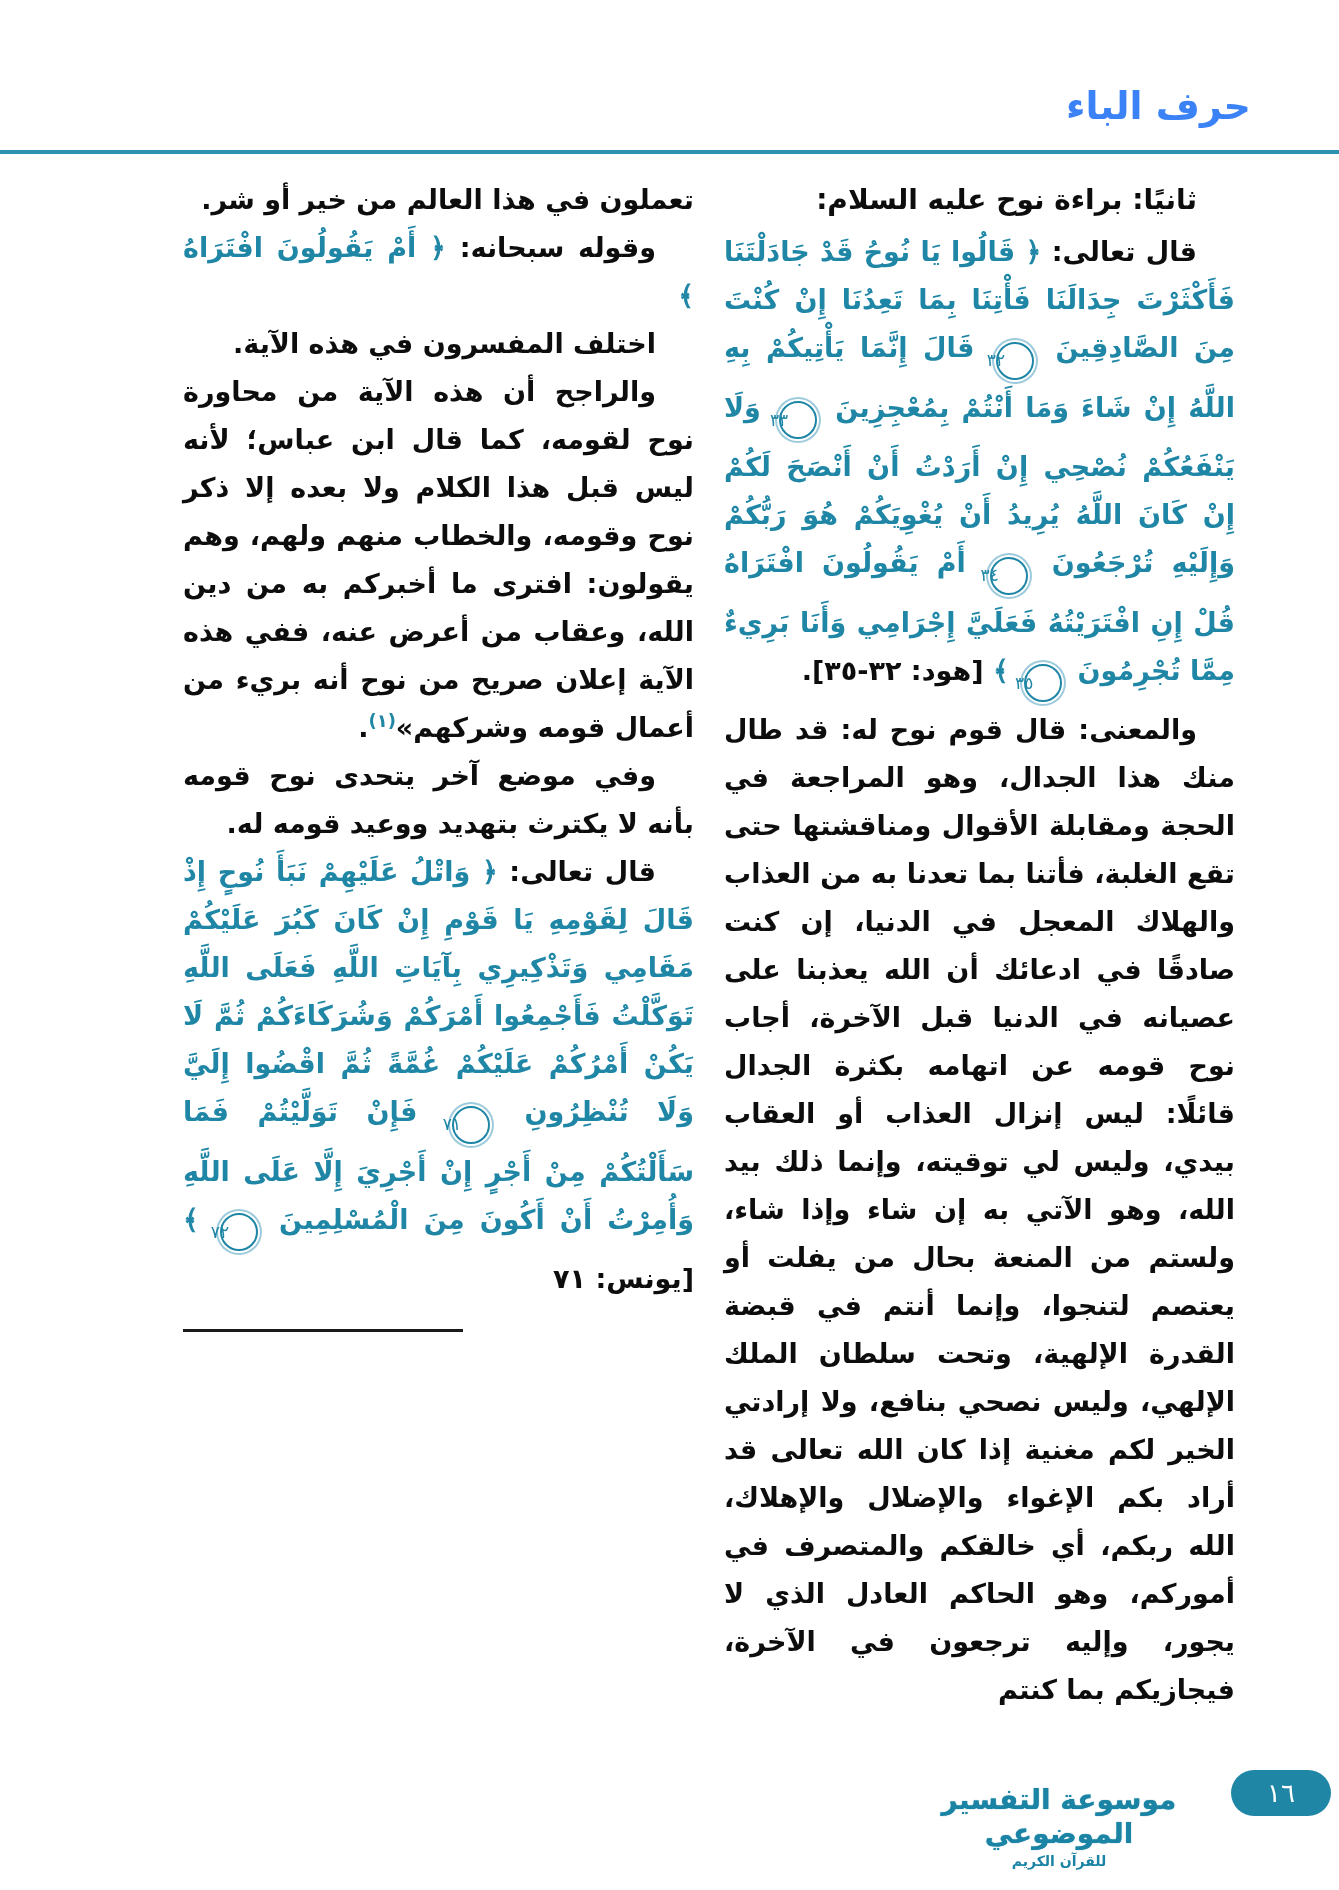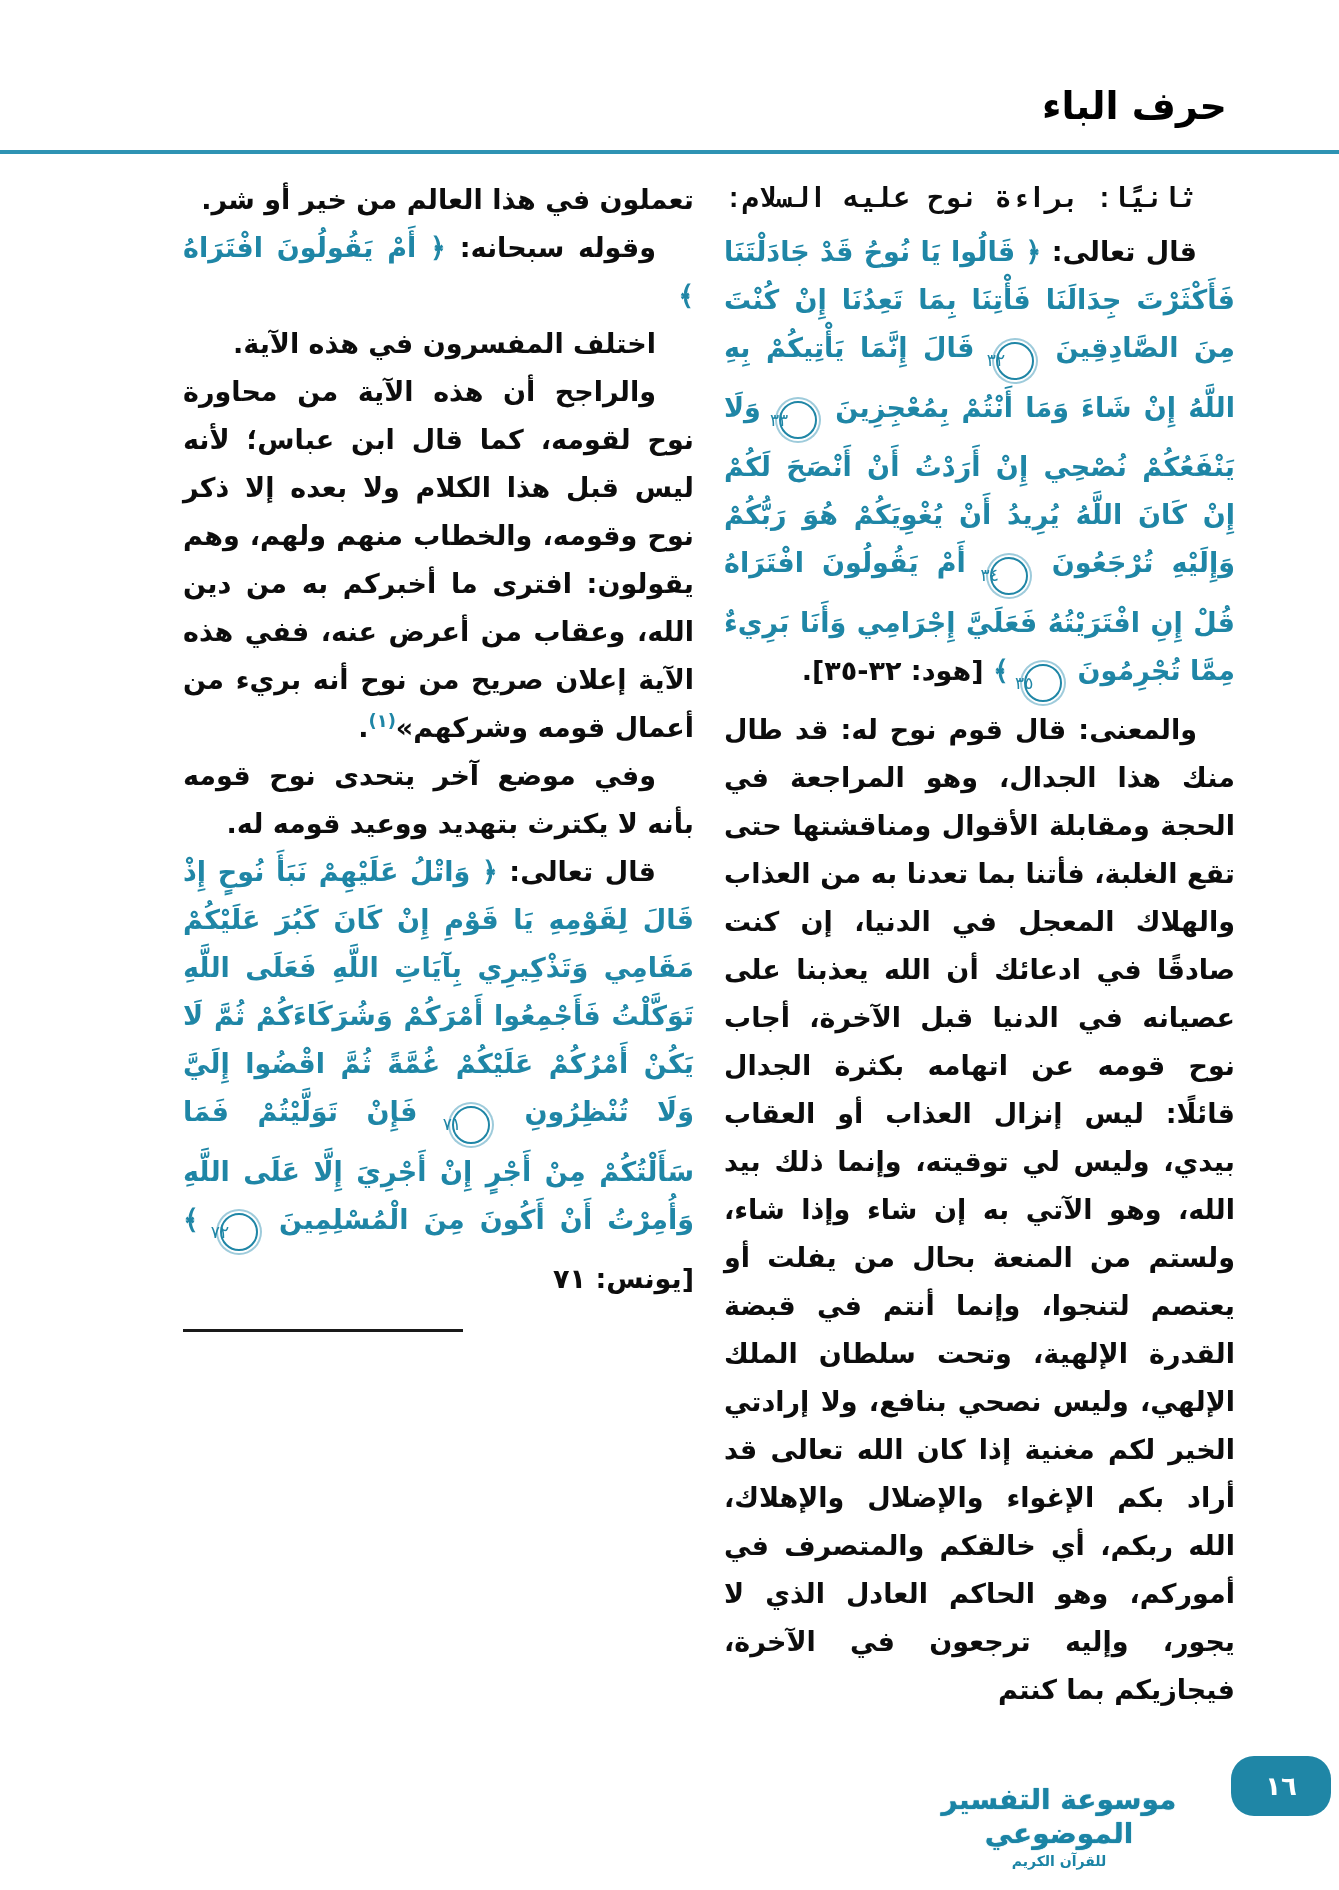--- a/index.html
+++ b/index.html
@@ -4,42 +4,42 @@
 <style>
   html,body{margin:0;padding:0;}
   body{
     width:1339px;height:1890px;position:relative;overflow:hidden;
     background:#ffffff;
     font-family:"DejaVu Sans", sans-serif;
     direction:rtl;
   }
   
   .header-title{
-    position:absolute;top:84px;right:112px;
-    font-size:38px;font-weight:bold;color:#000000;
+    position:absolute;top:84px;right:88px;
+    font-size:38px;font-weight:bold;color:#3b82f6;
     letter-spacing:1px;
   }
   .header-rule{
     position:absolute;top:150px;left:0;right:0;height:4px;background:#2e93b3;
   }
   
   .columns{
     position:absolute;top:176px;right:104px;left:183px;
     display:flex;gap:30px;align-items:flex-start;
   }
   .col{flex:1;min-width:0;}
   .block{
     margin:0;padding:0;
     text-align:justify;
     font-size:27px;font-weight:bold;color:#0d0d0d;
     line-height:48px;
   }
   .para{text-indent:38px;}
   .para-noindent{text-indent:0;}
-  .heading{color:#1b7fa0;font-size:28px;text-indent:38px;margin-bottom:4px;font-family:Liberation Mono, monospace;}
+  .heading{color:#1b7fa0;font-size:28px;text-indent:38px;margin-bottom:4px;}
   .seg-text{color:#0d0d0d;margin-top:20px;}
   .seg-quran{color:#1f86a6;}
   .seg-fnref{color:#1f86a6;font-size:18px;vertical-align:super;line-height:0;}
   .seg-aya{
     display:inline-flex;align-items:center;justify-content:center;
     width:34px;height:34px;margin:4px 6px;border-radius:50%;
     border:2px solid #1f86a6;
     box-shadow:0 0 0 2px #ffffff,0 0 0 4px #9ecbdb;
     color:#1f86a6;font-size:17px;font-weight:normal;line-height:1;
     vertical-align:-9px;background:#fff;
@@ -54,24 +54,24 @@
   }
   
   .seal{
     position:absolute;bottom:21px;right:150px;width:260px;
     text-align:center;color:#1b84a5;
   }
   .seal-line1{font-size:28px;font-weight:bold;line-height:34px;text-shadow:0 0 1px #1b84a5;}
   .seal-line2{font-size:14px;font-weight:bold;letter-spacing:3px;margin-top:2px;}
   .page-num{
     position:absolute;bottom:74px;right:8px;
-    width:100px;height:60px;border-radius:23px;
+    width:100px;height:46px;border-radius:23px;
     background:#1f86a6;color:#ffffff;
     display:flex;align-items:center;justify-content:center;
-    font-size:26px;font-weight:bold;
+    font-size:26px;font-weight:normal;
   }
 </style>
 </head>
 <body>
 
 <div class="page">
 
   <header>
     <div class="header-title">حرف الباء</div>
     <div class="header-rule"></div>

